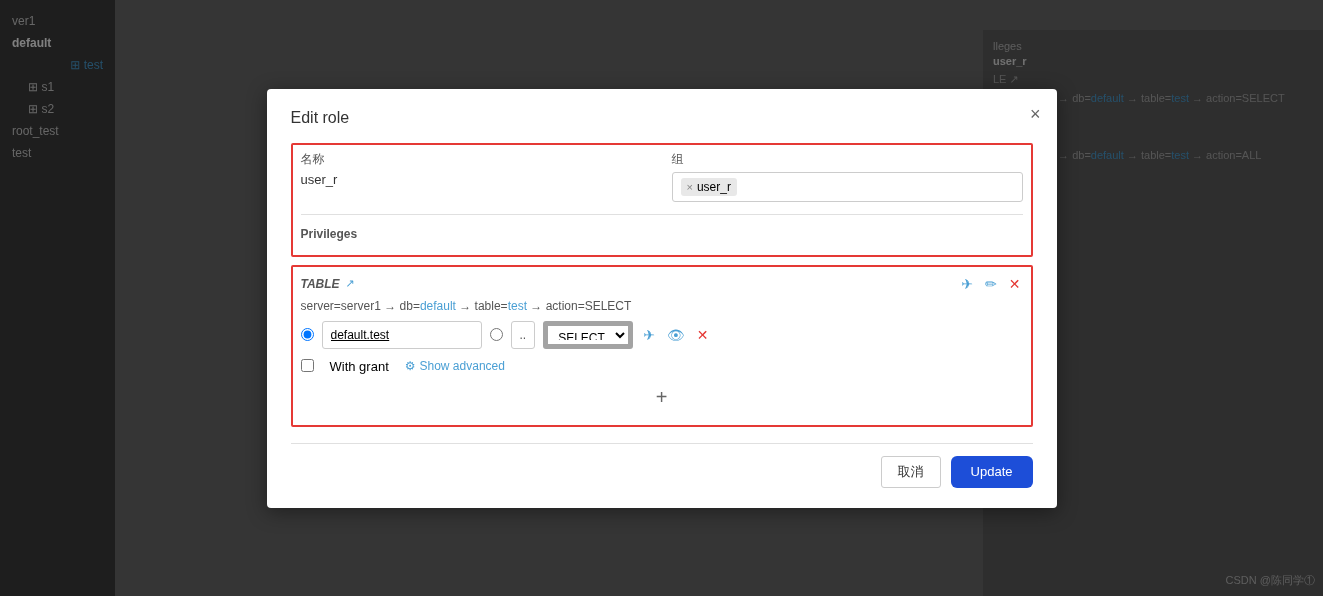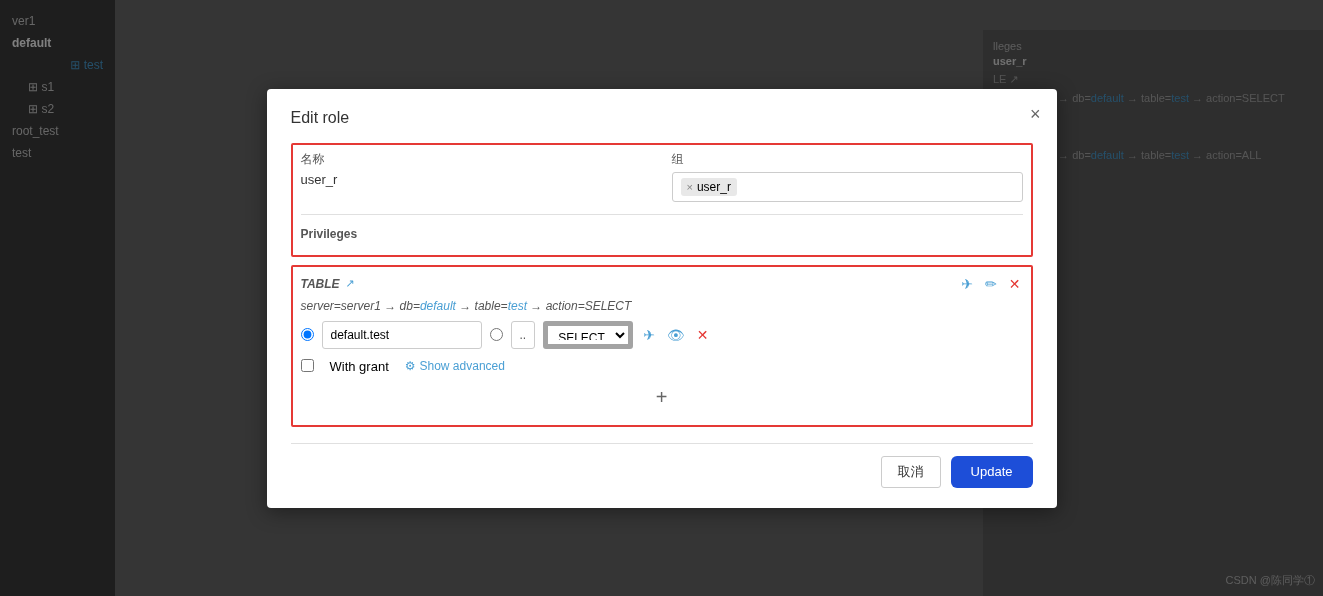--- a/index.html
+++ b/index.html
@@ -242,21 +242,20 @@
     .icon-btn.send { color: #4a9fd4; }
     .icon-btn.edit { color: #4a9fd4; }
     .icon-btn.delete { color: #e53935; }
     .icon-btn.eye { color: #4a9fd4; }
 
     
     .privilege-detail-row {
       font-size: 12px;
       color: #555;
       margin-bottom: 8px;
-      font-style: italic;
     }
     .privilege-detail-row .blue { color: #4a9fd4; }
 
     
     .privilege-input-row {
       display: flex;
       align-items: center;
       gap: 8px;
       margin-bottom: 10px;
     }
@@ -470,21 +469,21 @@
 
       <div class="privilege-detail-row">
         <span>server=server1 → db=</span><span class="blue">default</span><span> → table=</span><span class="blue">test</span><span> → action=SELECT</span>
       </div>
 
       <div class="privilege-input-row">
 
         <div class="radio-group">
           <input type="radio" name="priv-type" checked="" id="radio-db" style="">
         </div>
-        <input type="text" class="priv-text-input" style="width: 160px;" value="default.test">
+        <input type="text" class="priv-text-input" style="width: 160px; text-decoration: underline;" value="default.test">
 
         <div class="radio-group">
           <input type="radio" name="priv-type" id="radio-uri" style="">
         </div>
         <button class="dot-btn">..</button>
         <select class="priv-select">
           <option value="SELECT">SELECT</option>
           <option value="INSERT">INSERT</option>
           <option value="UPDATE">UPDATE</option>
           <option value="DELETE">DELETE</option>

